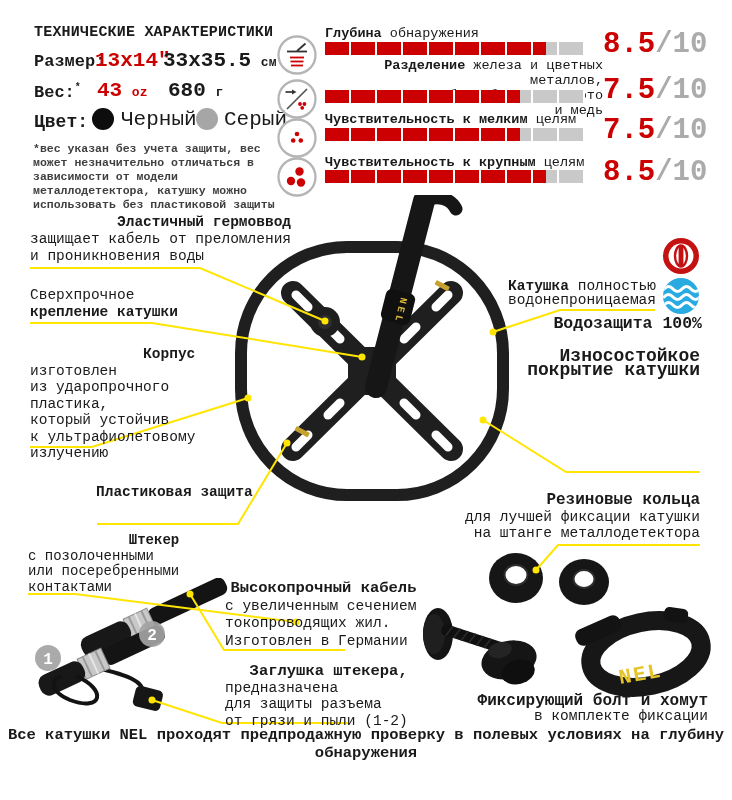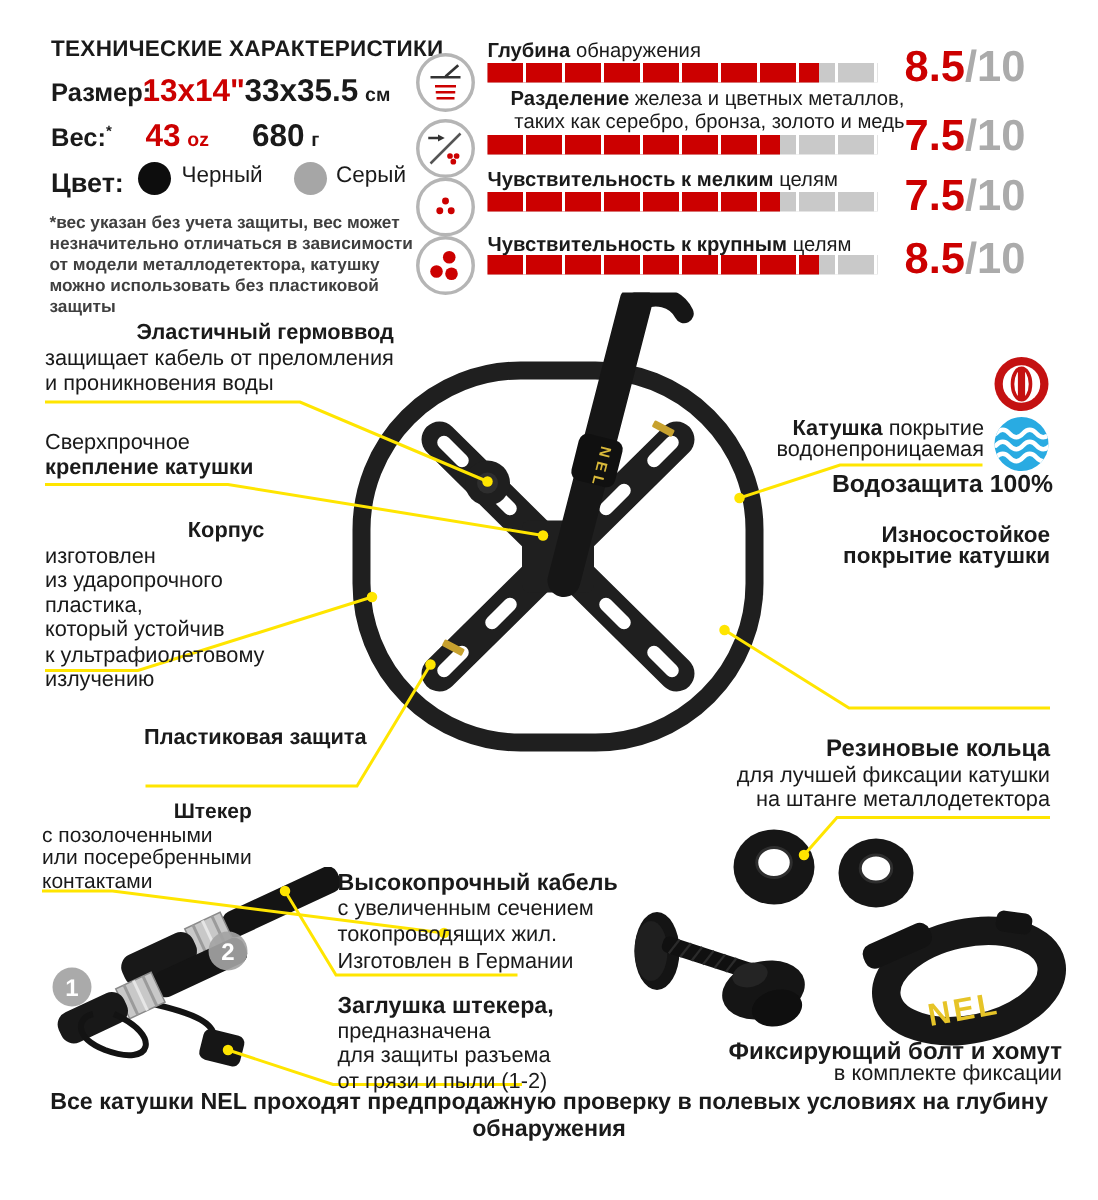--- a/index.html
+++ b/index.html
@@ -1,26 +1,26 @@
 <!DOCTYPE html>
 <html><head>
 <meta charset="utf-8">
 <style>
   html,body{margin:0;padding:0;background:#fff;}
   .canvas{position:relative;width:732px;height:800px;background:#fff;overflow:hidden;
-          font-family:Liberation Sans, sans-serif;color:#1a1a1a;}
+          font-family:Liberation Mono, monospace;color:#1a1a1a;}
   .abs{position:absolute;}
   
   .spec-title{left:34px;top:24px;font-size:15px;font-weight:800;letter-spacing:.2px;}
   .spec-row{font-size:17px;font-weight:700;}
   .big{font-size:21px;font-weight:800;}
   .unit{font-size:13px;font-weight:800;}
   .red{color:#cc0000;}
   .swatch{display:inline-block;width:22px;height:22px;border-radius:50%;vertical-align:-4px;}
-  .color-name{font-size:15px;font-weight:400;}
+  .color-name{font-size:21px;font-weight:400;}
   .footnote{left:33px;top:142px;width:244px;font-size:11.5px;font-weight:700;color:#3f3f3f;line-height:1.22;}
   
   .ric{width:40px;height:40px;}
   .rlabel{width:278px;font-size:13.5px;line-height:15px;}
   .rlabel b{font-weight:800;}
   .pre{white-space:pre-line;}
   .track{width:260px;height:13px;background:#c9c9c9;position:absolute;}
   .fill{height:100%;background:#cc0000;}
   .gaps{position:absolute;inset:0;background:repeating-linear-gradient(to right,transparent 0 24px,#fff 24px 26px);}
   .score{font-size:29px;font-weight:800;line-height:30px;white-space:nowrap;}
@@ -261,42 +261,42 @@
   <div class="abs" style="left:662px;top:237px;">
     <svg width="38" height="38" viewBox="0 0 38 38">
       <circle cx="19" cy="19" r="18" fill="#c41111"></circle>
       <circle cx="19" cy="19" r="12.5" fill="#ffffff"></circle>
       <ellipse cx="19" cy="19" rx="6" ry="10.5" fill="none" stroke="#c41111" stroke-width="2.4"></ellipse>
       <rect x="16.6" y="8.5" width="4.8" height="21" rx="2.4" fill="#c41111"></rect>
     </svg>
   </div>
 
   <div class="abs co right" style="left:440px;top:279px;width:216px;z-index:2;line-height:14px;">
-    <span><b style="display:inline;">Катушка</b><span class="pre"> покрытие
+    <span><b style="display:inline;">Катушка</b><span class="pre"> полностью
 водонепроницаемая</span></span>
   </div>
   <div class="abs" style="left:662px;top:277px;">
     <svg width="38" height="38" viewBox="0 0 38 38">
       <defs>
         <clipPath id="wclip">
             <circle cx="19" cy="19" r="18"></circle>
           </clipPath>
       </defs>
       <circle cx="19" cy="19" r="18" fill="#29abe2"></circle>
       <g clip-path="url(#wclip)" fill="none" stroke="#ffffff" stroke-width="3" stroke-linecap="round">
         <path d="M2,12 q4.5,-5 9,0 t9,0 t9,0 t9,0"></path>
         <path d="M2,20 q4.5,-5 9,0 t9,0 t9,0 t9,0"></path>
         <path d="M2,28 q4.5,-5 9,0 t9,0 t9,0 t9,0"></path>
       </g>
     </svg>
   </div>
   <div class="abs waterline" style="left:480px;top:314px;width:222px;text-align:right;">Водозащита 100%</div>
 
   <div class="abs co right tight" style="left:480px;top:350px;width:220px;z-index:2;">
-    <b class="pre" style="font-size:15px;">Износостойкое
+    <b class="pre" style="font-size:18px;">Износостойкое
 покрытие катушки</b>
   </div>
 
   <div class="abs co right" style="left:430px;top:492px;width:270px;z-index:2;line-height:16.5px;">
     <b style="font-size:16px;">Резиновые кольца</b>
     <span class="rest">для лучшей фиксации катушки
 на штанге металлодетектора</span>
   </div>
 
   <div class="abs" style="left:18px;top:578px;z-index:0;">

